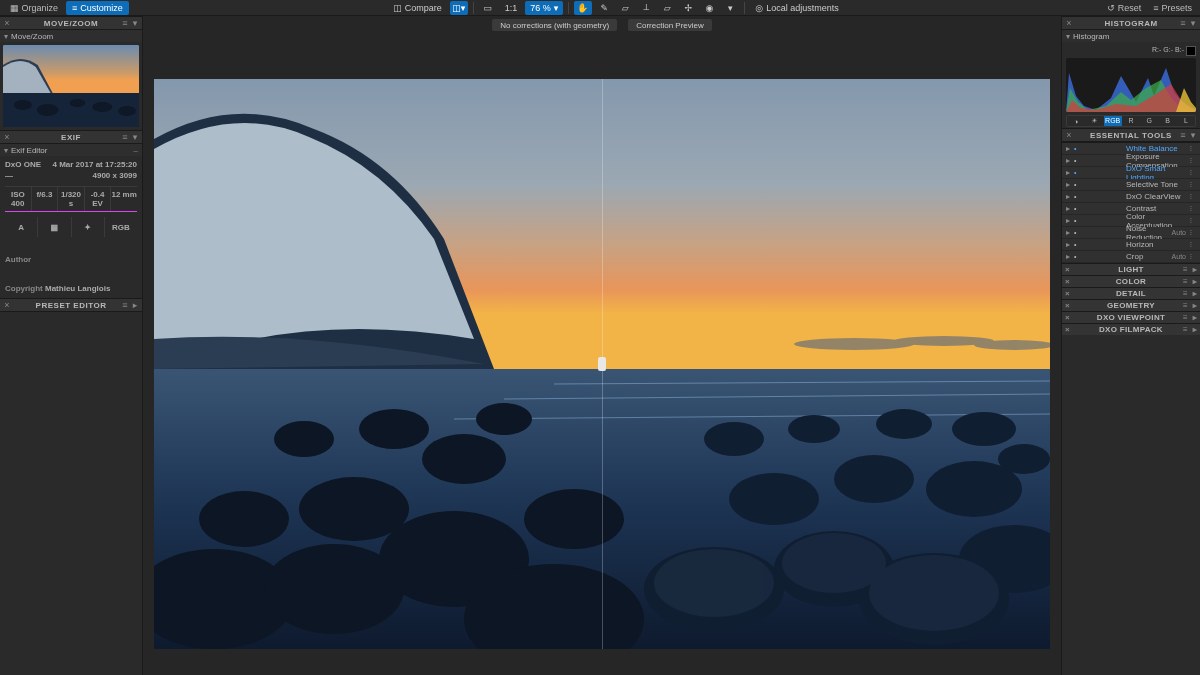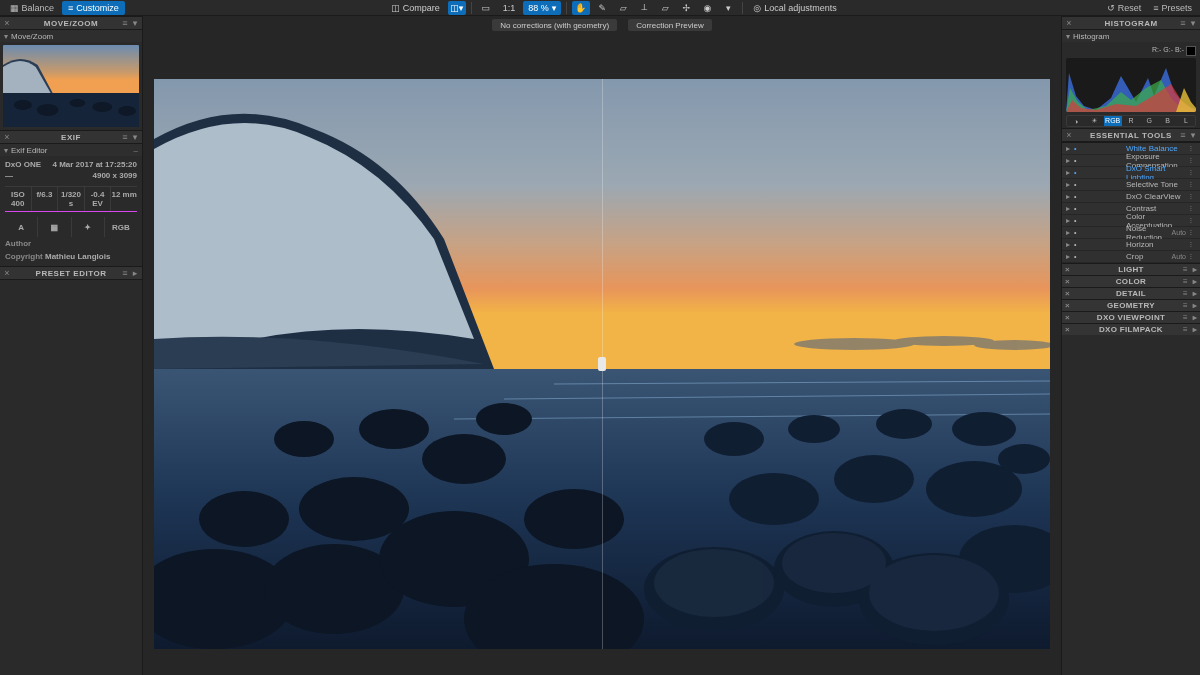--- a/index.html
+++ b/index.html
@@ -28,21 +28,21 @@
 .thumb { margin:3px; height:82px; background:#000; border-radius:1px; overflow:hidden; position:relative; }
 .thumb svg { width:100%; height:100%; display:block; }
 .exif-body { padding:3px 5px; font-size:8px; color:#aaa;font-weight:bold; }
 .exif-row { display:flex; justify-content:space-between; padding:1px 0; }
 .exif-grid { display:flex; border-top:1px solid #3a3a3a; border-bottom:1px solid #d946ef; margin:5px 0; }
 .exif-cell { flex:1; text-align:center; padding:3px 0; border-right:1px solid #3a3a3a; font-size:8px; }
 .exif-cell:last-child { border-right:none; }
 .exif-icon-grid { display:flex; }
 .exif-icon-cell { flex:1; text-align:center; padding:3px 0; border-right:1px solid #3a3a3a; height:20px; display:flex; align-items:center; justify-content:center; }
 .exif-icon-cell:last-child { border-right:none; }
-.exif-kv { display:flex; padding:2px 0; }
+.exif-kv { display:flex; padding:2px 0;margin-top:16px; }
 .exif-kv .k { width:40px; color:#888; }
 .preset-body { flex:1; }
 .viewer { flex:1; display:flex; flex-direction:column; background:#262626; }
 .compare-labels { display:flex; justify-content:center; gap:11px; padding:3px 0; height:18px; }
 .cmp-label { background:#3a3a3a; color:#ccc; padding:2px 8px; border-radius:2px; font-size:8px; cursor:pointer; }
 .image-area { flex:1; display:flex; align-items:center; justify-content:center; padding:40px 6px 22px 6px; position:relative; }
 .photo { width:896px; height:570px; position:relative; }
 .photo svg { width:100%; height:100%; display:block; }
 .split-line { position:absolute; top:0; bottom:0; left:50%; width:1px; background:rgba(255,255,255,0.25); }
 .split-handle { position:absolute; left:50%; top:50%; transform:translate(-50%,-50%); width:8px; height:14px; background:#e8e8e8; border-radius:2px; cursor:ew-resize; }
@@ -69,42 +69,42 @@
 .cat-header .ci-right1 { position:absolute; right:12px; color:#888; }
 .cat-header .ci-right2 { position:absolute; right:3px; color:#888; }
 </style>
 </head>
 <body>
 
 <div class="topbar">
   <div class="tabs">
     <div class="tab">
       <span>▦</span>
-      <span>Balance</span>
+      <span>Organize</span>
     </div>
     <div class="tab active">
       <span>≡</span>
       <span>Customize</span>
     </div>
   </div>
   <div class="center-tools">
     <div class="tool-btn wide">
       <span>◫</span>
       <span>Compare</span>
     </div>
     <div class="tool-btn active">◫▾</div>
     <div class="sep"></div>
     <div class="tool-btn">
         <span>▭</span>
       </div>
     <div class="tool-btn wide">
         <span>1:1</span>
       </div>
     <div class="tool-btn wide active">
-      <span>88 %</span>
+      <span>76 %</span>
       <span>▾</span>
     </div>
     <div class="sep"></div>
     <div class="tool-btn active">
         <span>✋</span>
       </div>
     <div class="tool-btn">
         <span>✎</span>
       </div>
     <div class="tool-btn">

